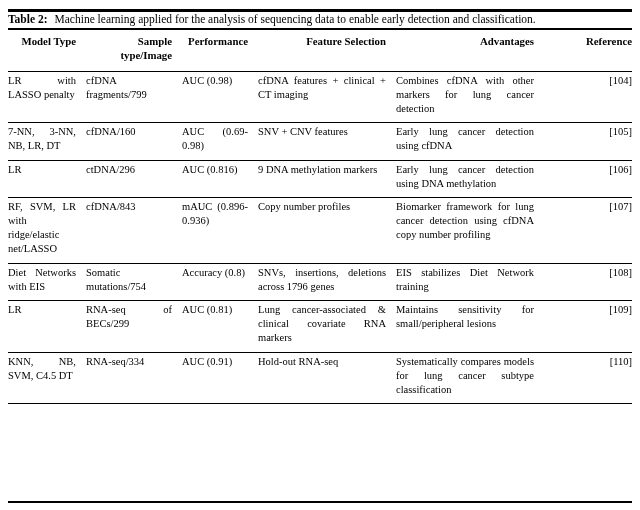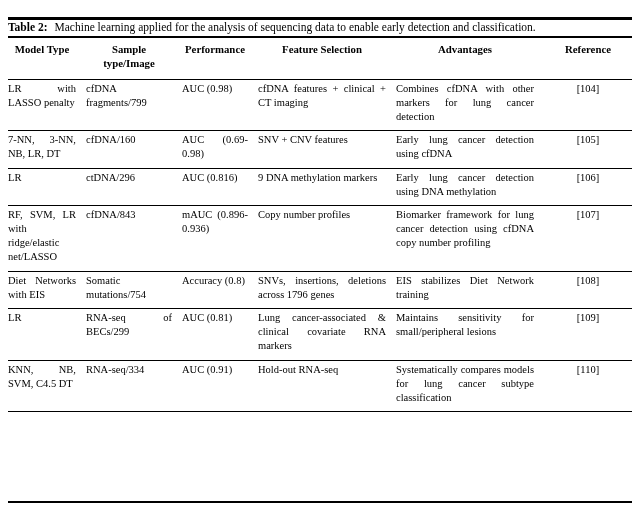--- a/index.html
+++ b/index.html
@@ -11,21 +11,21 @@
     width: 640px;
     height: 510px;
     overflow: hidden;
     position: relative;
     font-family: "Liberation Serif", serif;
     color: #000000;
   }
   .sheet {
     position: absolute;
     inset: 0;
-    padding: 17px 8px;
+    padding: 9px 8px;
     box-sizing: border-box;
   }
   .tablewrap {
     border-top: 3.5px solid #000;
   }
   .caption {
     font-size: 11.5px;
     line-height: 1.1;
     padding: 1px 0 2px 0;
     border-bottom: 2.5px solid #000;
@@ -38,39 +38,39 @@
   }
   table.mltable {
     border-collapse: collapse;
     table-layout: fixed;
     width: 624px;
     font-size: 10.5px;
     line-height: 1.35;
   }
   table.mltable th {
     font-weight: bold;
-    text-align: center;
+    text-align: right;
     vertical-align: top;
     padding: 4px 10px 8px 0;
     border-bottom: 1.2px solid #000;
     font-size: 10.8px;
     overflow-wrap: break-word;
   }
   table.mltable td {
     vertical-align: top;
     text-align: justify;
     padding: 2px 10px 6px 0;
     border-bottom: 1px solid #000;
     overflow-wrap: break-word;
     margin-left: 40px;
   }
   table.mltable th:last-child,
   table.mltable td:last-child {
     padding-right: 0;
-    text-align: center;
+    text-align: right;
   }
   
   .bottom-mask {
     position: absolute;
     left: 8px;
     right: 8px;
     top: 501px;
     bottom: 0;
     background: #ffffff;
     border-top: 2.5px solid #000;

